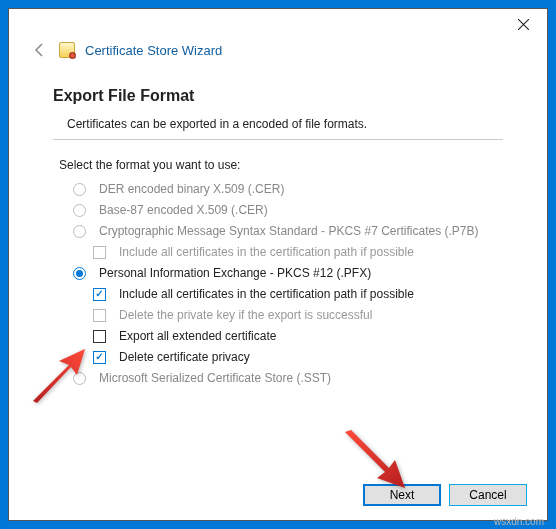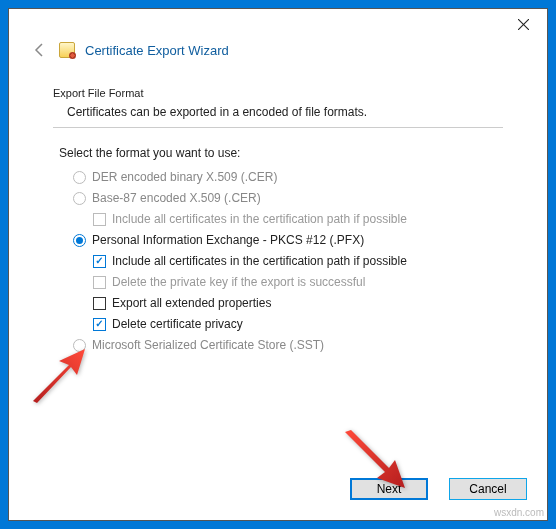--- a/index.html
+++ b/index.html
@@ -64,30 +64,30 @@
       background:radial-gradient(circle,#e15b3d 40%,#b03a22 42%);
       border-radius:50%;
     }
     .wizard-title { color:#0f5d9e; font-size:13px; }
     .body {
       flex:1;
       padding: 20px 44px 0 44px;
       color:#222;
       position:relative;
     }
-    .section-title { font-weight:400; font-size:11px; margin-bottom:6px;}
+    .section-title { font-weight:700; font-size:16px; margin-bottom:12px;}
     .section-desc { font-size:12px; padding-left:14px; margin-bottom:8px;}
     .hr {
       border:none; border-top:1px solid #ccc;
       margin: 6px 0 18px 0;
     }
     .instr { font-size:12px; padding-left:6px; margin-bottom:10px;}
     .options { padding-left:20px; }
     .radio-row, .check-row {
-      display:flex; align-items:center; gap:6px;
+      display:flex; align-items:center; gap:13px;
       margin-bottom:7px;
       font-size:12px;
     }
     .radio-circle{
       width:13px;height:13px;border:1px solid #999;border-radius:50%;
       background:#fff; flex-shrink:0;
       display:flex;align-items:center;justify-content:center;
     }
     .radio-row.disabled .radio-circle{border-color:#bbb;}
     .radio-row.disabled .radio-label{color:#888;}
@@ -100,36 +100,36 @@
       background:#fff;flex-shrink:0;
       display:flex;align-items:center;justify-content:center;
       font-size:10px;line-height:1;
     }
     .check-row.disabled .checkbox-box{border-color:#bbb;}
     .check-row.disabled .check-label{color:#999;}
     .checkbox-box.checked{border-color:#0078d7;color:#0078d7;}
     .checkbox-box.checked::after{content:"✓";font-weight:bold;}
     .sub { padding-left:20px; }
     .footer {
-      display:flex; justify-content:flex-end; gap:21px;
-      padding:10px 20px 20px 20px;
+      display:flex; justify-content:flex-end; gap:8px;
+      padding:10px 20px 14px 20px;
     }
     .btn {
       min-width:78px; height:22px;
       border:1px solid #0ea5e9;
       background:#e1e1e1;
       font-size:12px;
       font-family:inherit;
       cursor:pointer;
     }
     .btn.primary {
       border:2px solid #0078d7;
     }
     .watermark{
-      position:absolute; right:12px; bottom:11px;
+      position:absolute; right:12px; bottom:2px;
       font-size:10px; color:#bbb;
       font-family:Arial,sans-serif;
     }
     .arrow-annot{
       position:absolute;
       pointer-events:none;
     }
     .arrow-annot svg{filter:drop-shadow(1px 1px 2px rgba(0,0,0,.3));}
     .arrow1{left:18px; top:280px; width:60px;height:60px;}
     .arrow2{left:330px; bottom:24px; width:70px;height:70px;}
@@ -147,41 +147,45 @@
     </div>
   </div>
 
   <div class="header">
     <div class="back-arrow">
       <svg viewBox="0 0 16 16">
           <path d="M10 2 L4 8 L10 14" fill="none" stroke="#8a8a8a" stroke-width="1.5"></path>
         </svg>
     </div>
     <span class="cert-icon"></span>
-    <span class="wizard-title">Certificate Export Wizard</span>
+    <span class="wizard-title">Certificate Store Wizard</span>
   </div>
 
   <div class="body">
     <div class="section-title">Export File Format</div>
     <div class="section-desc">Certificates can be exported in a encoded of file formats.</div>
     <hr class="hr">
     <div class="instr">Select the format you want to use:</div>
 
     <div class="options">
 
       <div class="radio-row disabled">
         <span class="radio-circle"></span>
         <span class="radio-label">DER encoded binary X.509 (.CER)</span>
       </div>
 
       <div class="radio-row disabled">
         <span class="radio-circle"></span>
         <span class="radio-label">Base-87 encoded X.509 (.CER)</span>
       </div>
 
+      <div class="radio-row disabled">
+        <span class="radio-circle"></span>
+        <span class="radio-label">Cryptographic Message Syntax Standard - PKCS #7 Certificates (.P7B)</span>
+      </div>
       <div class="sub">
         <div class="check-row disabled">
           <span class="checkbox-box"></span>
           <span class="check-label">Include all certificates in the certification path if possible</span>
         </div>
       </div>
 
       <div class="radio-row selected">
         <span class="radio-circle"></span>
         <span class="radio-label">Personal Information Exchange - PKCS #12 (.PFX)</span>
@@ -190,21 +194,21 @@
         <div class="check-row">
           <span class="checkbox-box checked"></span>
           <span class="check-label">Include all certificates in the certification path if possible</span>
         </div>
         <div class="check-row disabled">
           <span class="checkbox-box"></span>
           <span class="check-label">Delete the private key if the export is successful</span>
         </div>
         <div class="check-row">
           <span class="checkbox-box"></span>
-          <span class="check-label">Export all extended properties</span>
+          <span class="check-label">Export all extended certificate</span>
         </div>
         <div class="check-row">
           <span class="checkbox-box checked"></span>
           <span class="check-label">Delete certificate privacy</span>
         </div>
       </div>
 
       <div class="radio-row disabled">
         <span class="radio-circle"></span>
         <span class="radio-label">Microsoft Serialized Certificate Store (.SST)</span>

